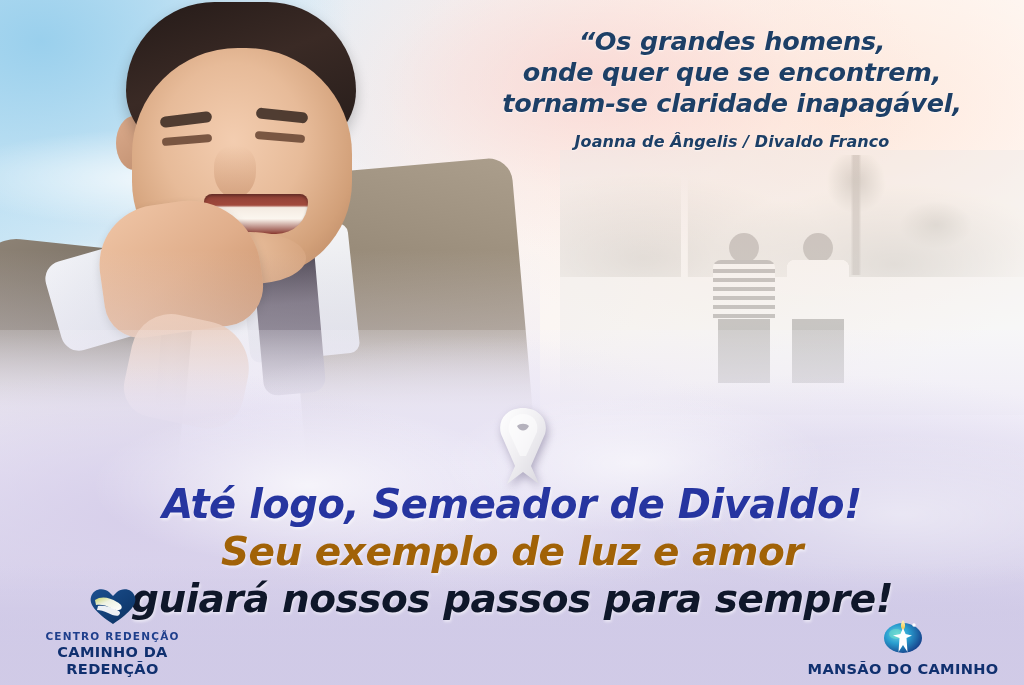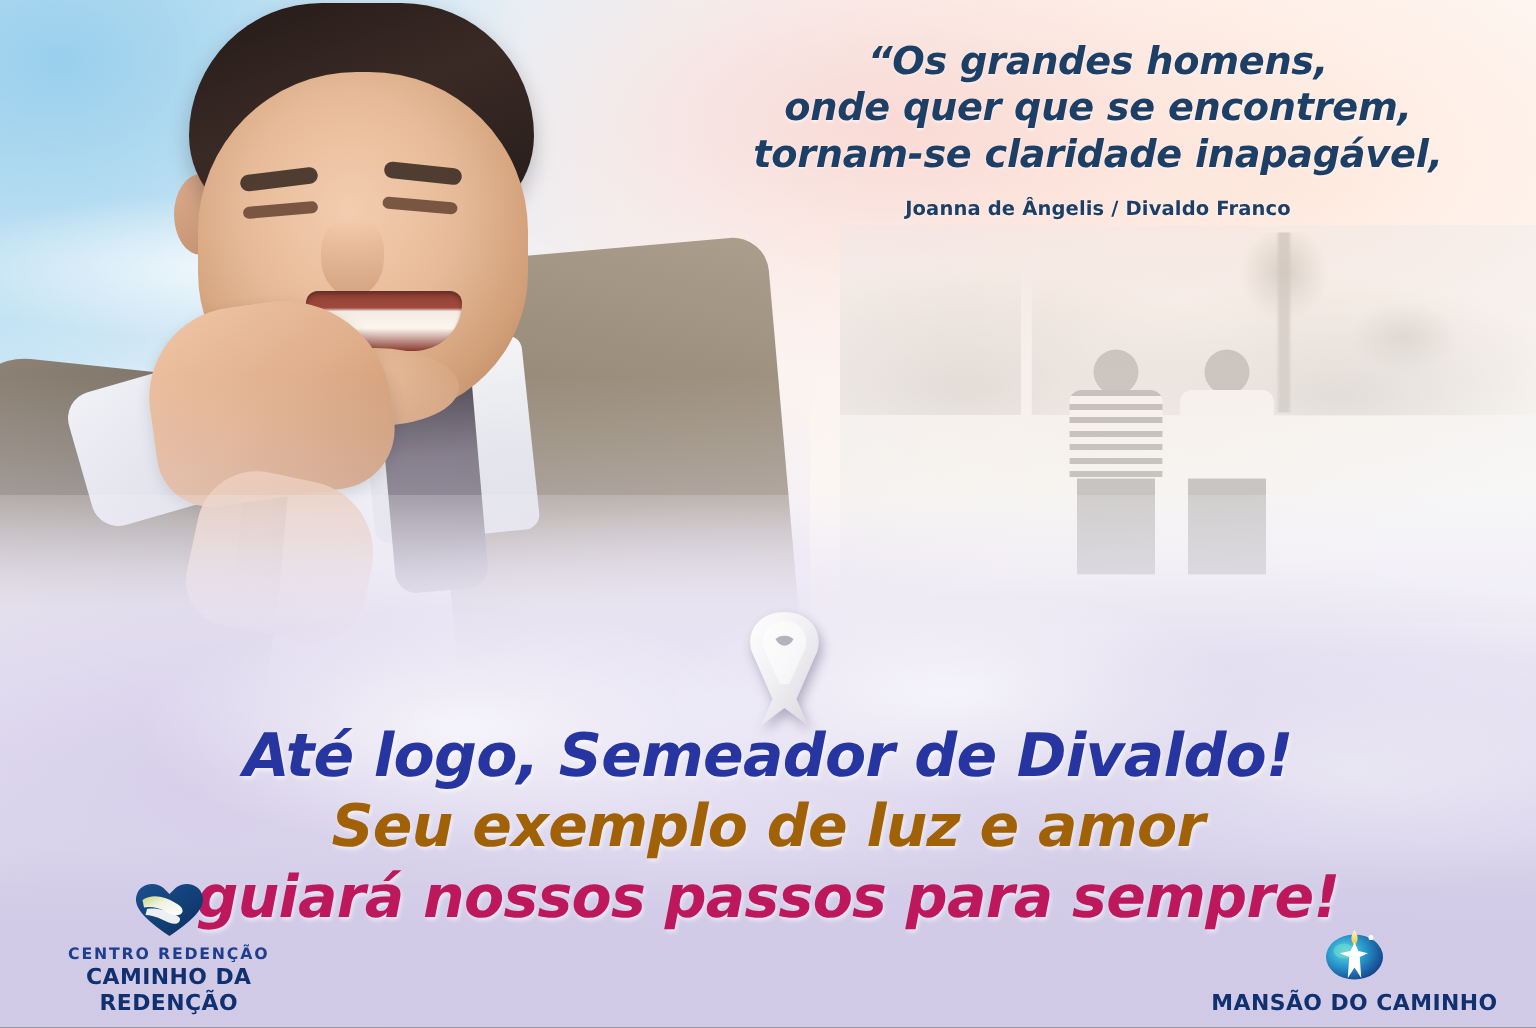--- a/index.html
+++ b/index.html
@@ -301,22 +301,23 @@
     font-weight: bold;
     font-size: 25.5px;
     line-height: 31px;
     letter-spacing: -0.2px;
     color: #1d3f66;
     white-space: nowrap;
     text-shadow: 0 1px 2px rgba(255,255,255,0.65);
   }
   .quote-attrib {
     margin-top: 13px;
+    font-style: italic;
     font-weight: bold;
-    font-size: 13px;
+    font-size: 16px;
     color: #1d3f66;
     letter-spacing: 0.1px;
     text-shadow: 0 1px 2px rgba(255,255,255,0.6);
   }
 
   
   .ribbon {
     position: absolute;
     left: 487px; top: 404px;
     width: 72px; height: 84px;
@@ -343,21 +344,21 @@
     text-shadow: 1px 2px 3px rgba(255,255,255,0.55);
   }
   .hl-2 {
     font-size: 39px;
     color: #a16207;
     margin-top: 8px;
     text-shadow: 1px 2px 3px rgba(255,255,255,0.55);
   }
   .hl-3 {
     font-size: 39px;
-    color: #be185d;
+    color: #0f172a;
     margin-top: 8px;
     text-shadow: 1px 2px 3px rgba(255,255,255,0.55);
   }
 
   
   .logo-block {
     position: absolute;
     bottom: 8px;
     text-align: center;
   }

